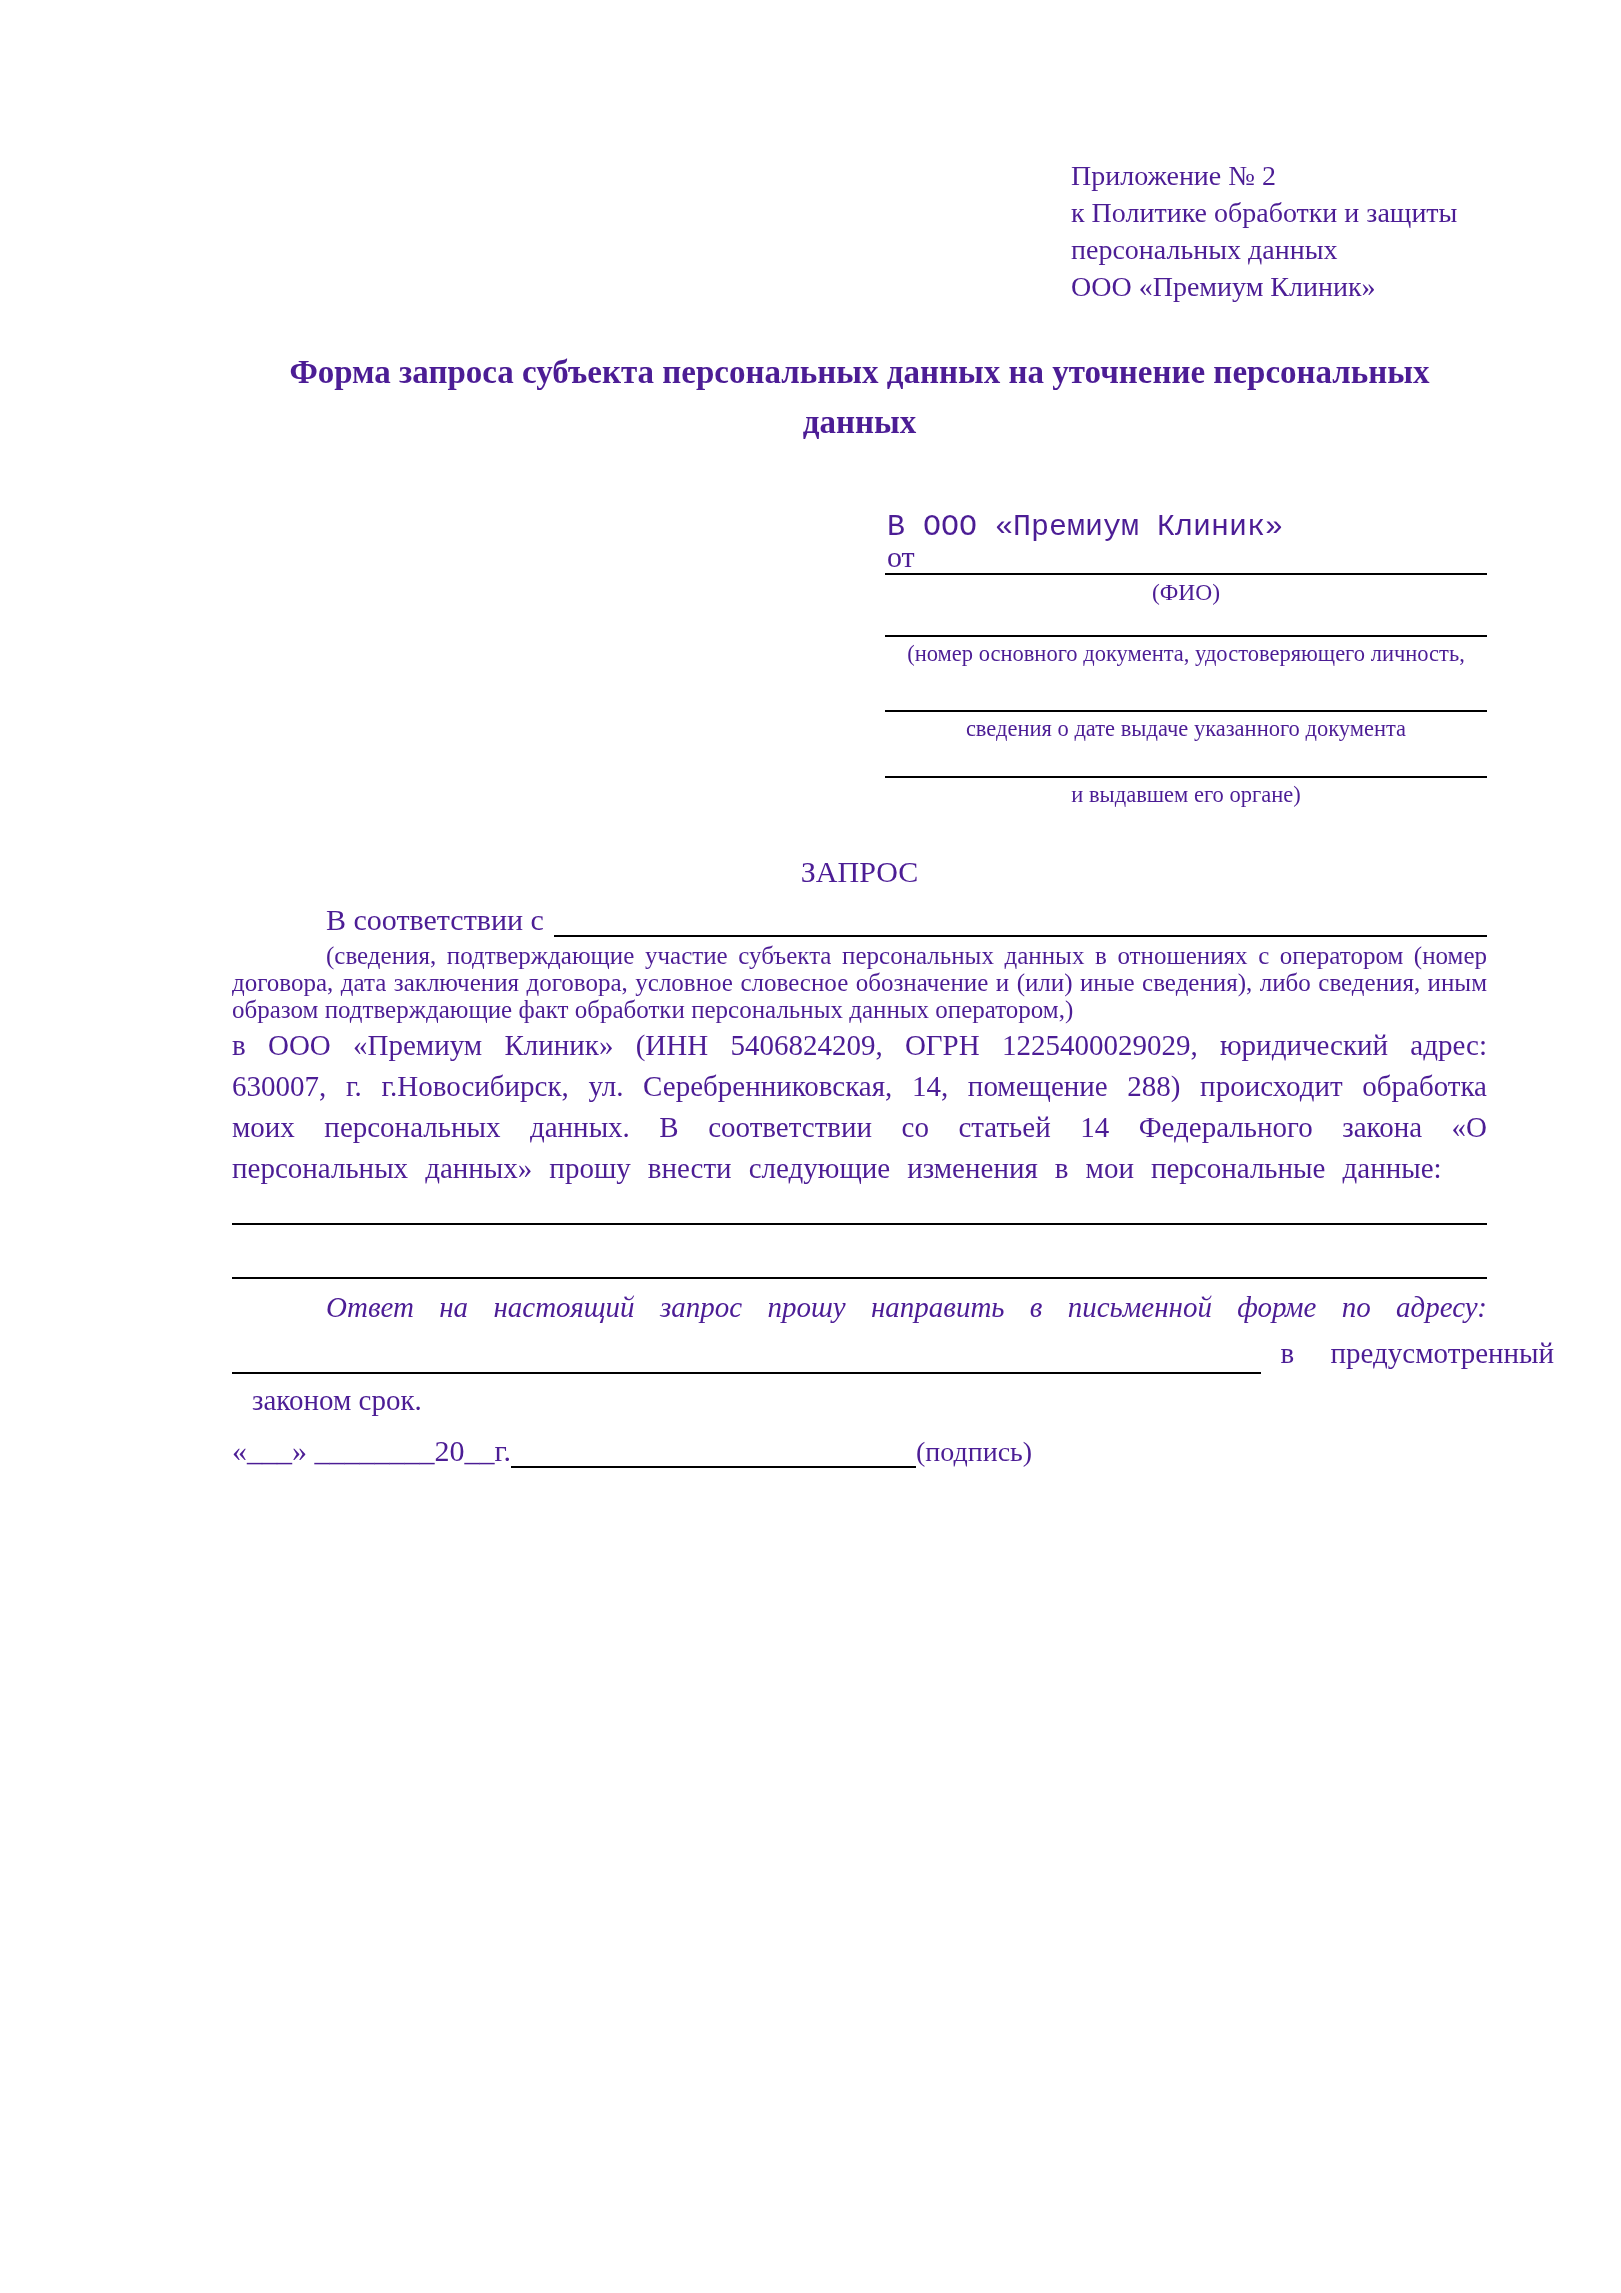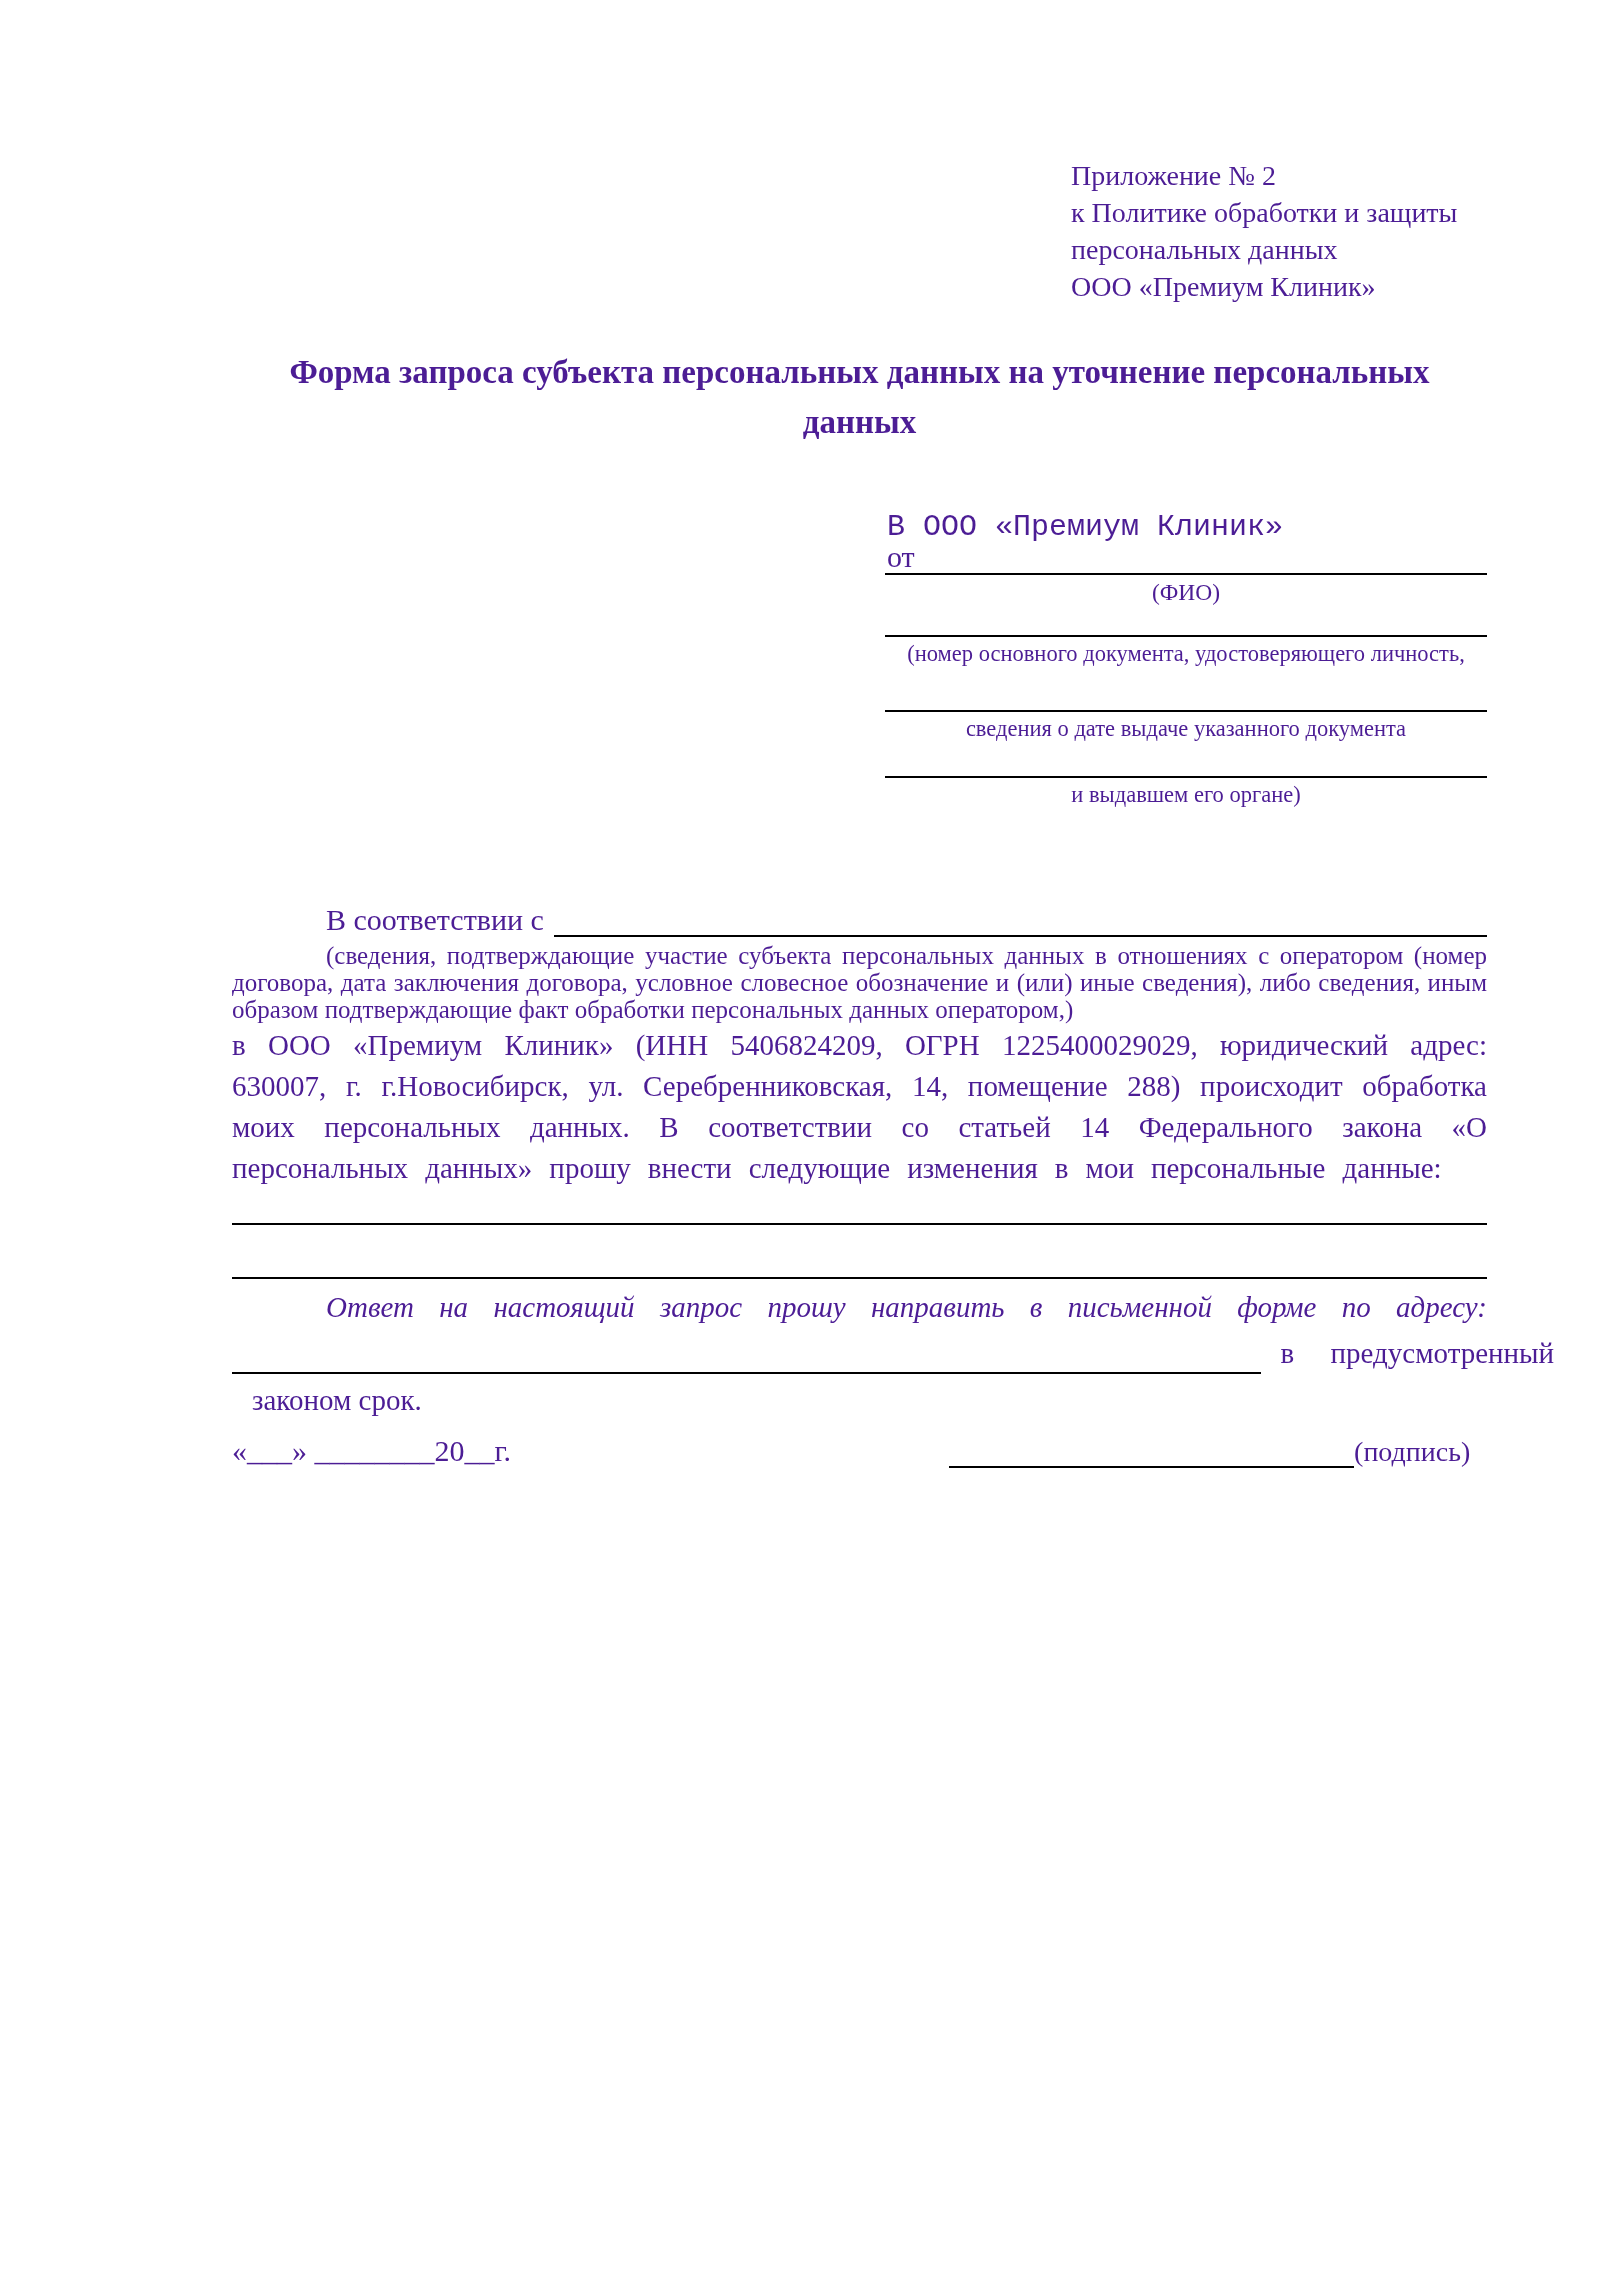--- a/index.html
+++ b/index.html
@@ -48,21 +48,21 @@
   
   .answer{position:absolute;left:232px;top:1287px;width:1255px;font-size:29px;line-height:41px;}
   .answer-first{text-align:justify;text-align-last:justify;text-indent:94px;white-space:nowrap;font-style:italic;}
   .answer-mid{display:flex;align-items:flex-end;height:46px;}
   .answer-mid-line{flex:0 0 1029px;border-bottom:2.9px solid #000;height:100%;}
   .answer-tail{margin-left:auto;white-space:nowrap;word-spacing:29px;padding-left:19.6px;margin-top:22px;}
   .answer-last{margin-top:5.9px;margin-left:20px;}
   
   .footer-row{
     position:absolute;left:232px;top:1433px;width:1255px;
-    display:flex;justify-content:space-between;align-items:flex-end;font-size:30px;
+    display:flex;align-items:flex-end;font-size:30px;
   }
   .sig-group{display:flex;align-items:flex-end;margin-right:16.7px;}
   .sig-line{width:405px;border-bottom:2.9px solid #000;height:33px;}
   .sig-caption{font-size:28px;white-space:nowrap;}
 </style>
 </head>
 <body>
 
 <div class="page">
 
@@ -91,20 +91,21 @@
   <div class="field" style="top:635px">
     <div class="field-line"></div>
     <div class="field-caption">(номер основного документа, удостоверяющего личность,</div>
   </div>
 
   <div class="field" style="top:776px">
     <div class="field-line"></div>
     <div class="field-caption">и выдавшем его органе)</div>
   </div>
 
+  <div class="request-heading">ЗАПРОС</div>
 
   <div class="intro">
     <div class="intro-indent"></div>
     <div class="intro-text">В соответствии с</div>
     <div class="intro-line"></div>
   </div>
 
   <div class="intro-caption">(сведения, подтверждающие участие субъекта персональных данных в отношениях с оператором (номер договора, дата заключения договора, условное словесное обозначение и (или) иные сведения), либо сведения, иным образом подтверждающие факт обработки персональных данных оператором,)</div>
 
   <div class="body-par">в ООО «Премиум Клиник» (ИНН 5406824209, ОГРН 1225400029029, юридический адрес: 630007, г. г.Новосибирск, ул. Серебренниковская, 14, помещение 288) происходит обработка моих персональных данных. В соответствии со статьей 14 Федерального закона «О персональных данных» прошу внести следующие изменения в мои персональные данные:</div>

